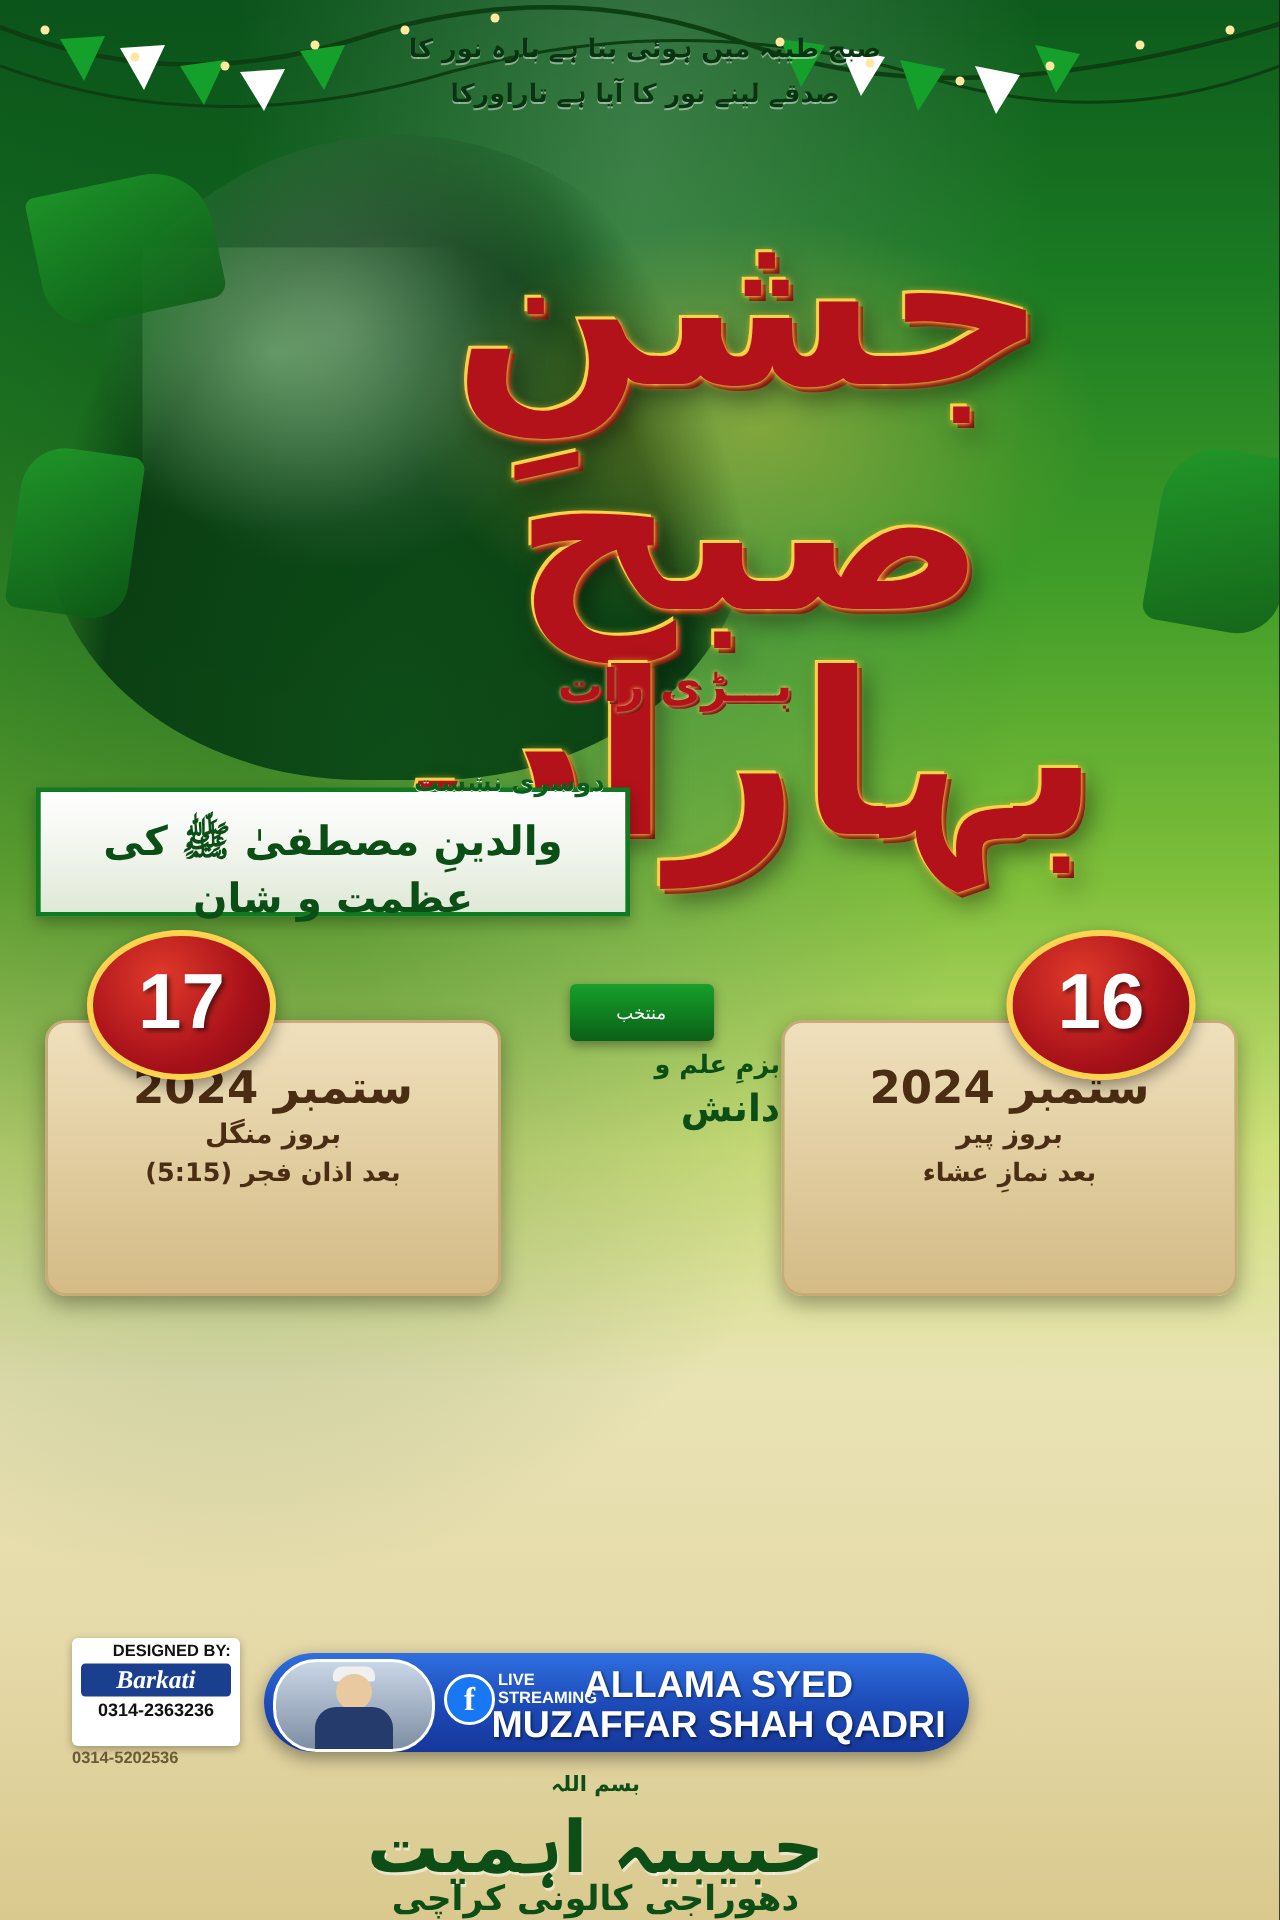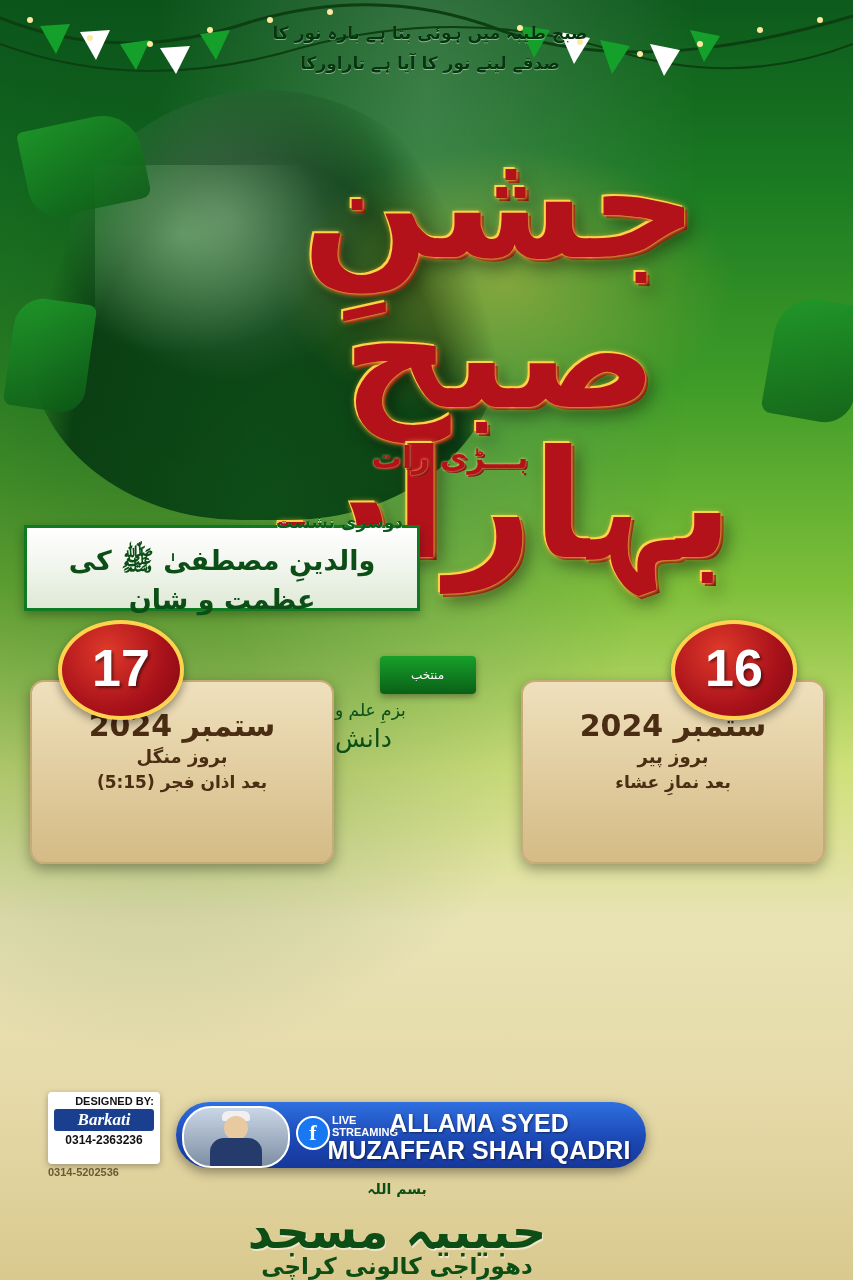--- a/index.html
+++ b/index.html
@@ -91,22 +91,22 @@
   .daybadge{
     position:absolute;top:0;width:118px;height:92px;border-radius:50%;
     background:radial-gradient(circle at 38% 30%, #e03a2a 0%, #a8111a 60%, #7b0a12 100%);
     border:4px solid #ffd34d;box-shadow:0 4px 10px rgba(0,0,0,.4);
     color:#fff;font-size:52px;font-weight:bold;line-height:88px;text-align:center;
     text-shadow:2px 2px 3px rgba(0,0,0,.5);
   }
   .daybadge.right{right:28px;}
   .daybadge.left{left:28px;}
   .mid-tag{
-    position:absolute;left:50%;transform:translateX(-50%);top:78px;width:185px;text-align:left;
-    color:#0b4e16;font-weight:normal;
+    position:absolute;left:50%;transform:translateX(-50%);top:78px;width:185px;text-align:right;
+    color:#0b4e16;font-weight:bold;
   }
   .mid-tag .t1{font-size:17px;line-height:24px;}
   .mid-tag .t2{font-size:25px;line-height:34px;}
   .mid-flag{
     position:absolute;left:50%;transform:translateX(-50%);top:36px;width:96px;height:38px;
     background:linear-gradient(180deg,#17a02b,#0a6016);border-radius:4px;
     color:#fff;font-size:12px;font-weight:normal;text-align:center;line-height:38px;
     box-shadow:0 3px 7px rgba(0,0,0,.35);
   }
 
@@ -286,17 +286,17 @@
       <div>STREAMING</div>
     </div>
     <div class="nm">
       <div>ALLAMA SYED</div>
       <div>MUZAFFAR SHAH QADRI</div>
     </div>
   </div>
 
   <div class="footer">
     <div class="crest urdu">بسم اللہ</div>
-    <div class="mosque urdu">حبیبیہ مسجد</div>
+    <div class="mosque urdu">حبیبیہ اہمیت</div>
     <div class="addr urdu">دھوراجی کالونی کراچی</div>
   </div>
 
 </div>
 
 </body></html>

